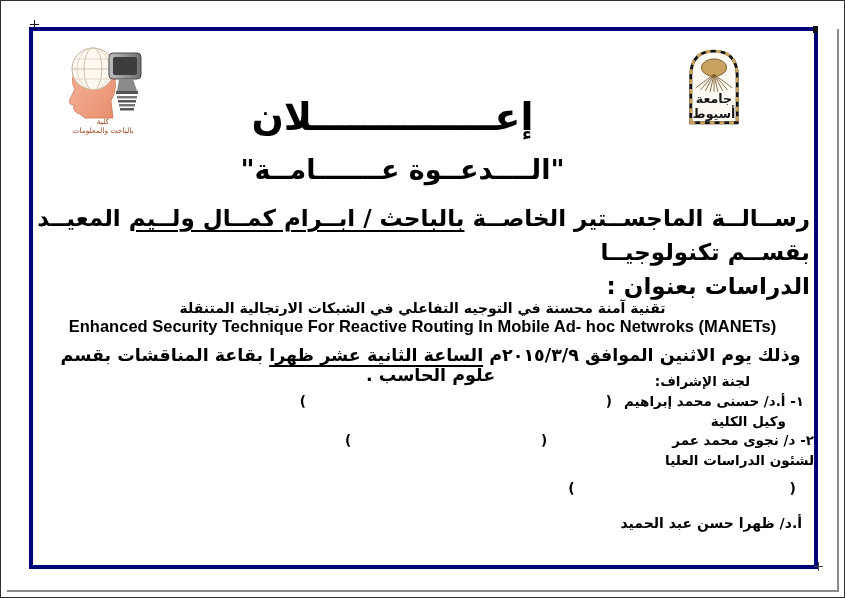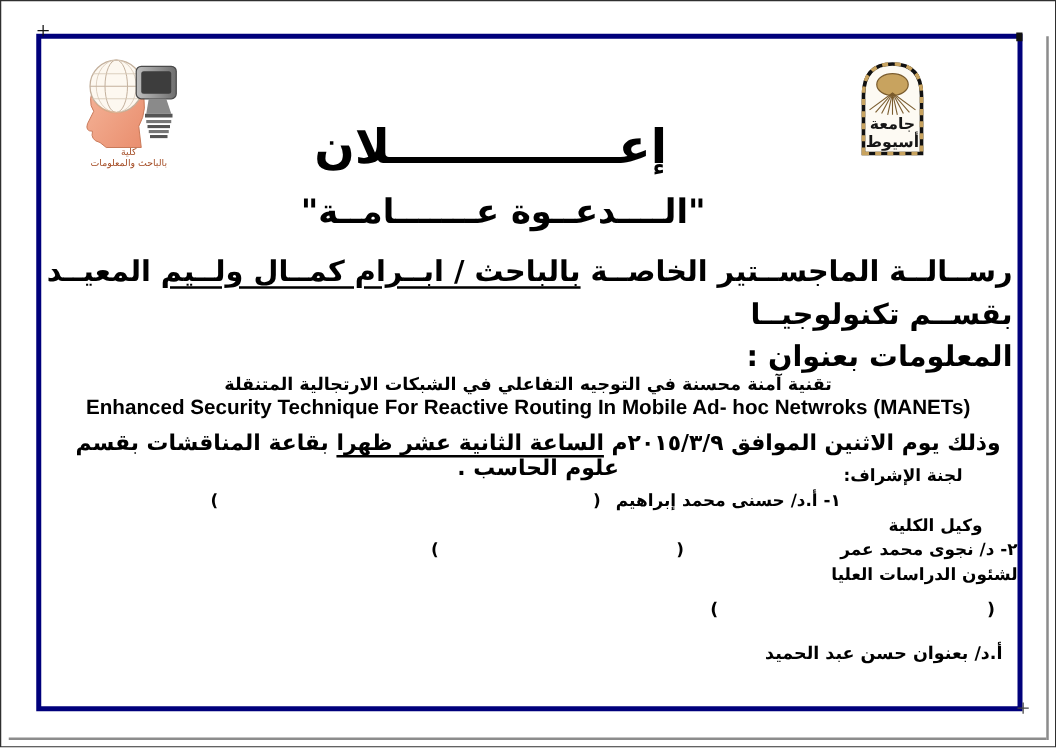--- a/index.html
+++ b/index.html
@@ -44,22 +44,22 @@
   .thesis-ar{position:absolute;left:0;right:0;top:299px;text-align:center;direction:rtl;
              font-size:14px;font-weight:bold;}
   .thesis-en{position:absolute;left:0;right:0;top:316px;text-align:center;direction:ltr;
              font-family:"Liberation Sans",sans-serif;font-size:16.5px;font-weight:bold;}
   .schedule{position:absolute;left:50px;right:34px;top:344px;direction:rtl;text-align:center;
             font-size:17.5px;font-weight:bold;}
 
   
   .crow{position:absolute;left:36px;right:30px;direction:rtl;text-align:right;
         font-size:13.5px;font-weight:bold;line-height:17px;}
-  .c-head{top:372px;padding-right:44px;}
-  .c-m1{top:392px;padding-right:10px;text-align:center;}
+  .c-head{top:372px;padding-right:64px;}
+  .c-m1{top:392px;padding-right:10px;}
   .c-r1{top:412px;padding-right:28px;}
   .c-m2{top:431px;}
   .c-r2{top:451px;}
   .c-slot{top:479px;padding-right:18px;font-size:14px;}
   .c-sign{top:514px;padding-right:12px;font-size:14px;}
 
   .hgap{display:inline-block;height:1px;}
   .slot{display:inline-block;direction:ltr;unicode-bidi:isolate;font-weight:bold;}
   .slot .sgap{display:inline-block;height:1px;}
 
@@ -136,21 +136,21 @@
       <text x="31" y="60" text-anchor="middle" font-size="13" font-weight="bold" fill="#161616">جامعة</text>
       <text x="31" y="75" text-anchor="middle" font-size="13" font-weight="bold" fill="#161616">أسيوط</text>
     </svg>
   </div>
 
   <div class="title">إعــــــــــــــلان</div>
   <div class="subtitle">"الــــدعــوة عـــــــامــة"</div>
 
   <div class="body-par">
     <div class="l2"><span>رســالــة الماجســتير الخاصــة </span><span class="uline">بالباحث / ابــرام كمــال ولــيم</span><span> المعيــد بقســم تكنولوجيــا</span></div>
-    <div class="l3">المعلومات بعنوان :</div>
+    <div class="l3">الدراسات بعنوان :</div>
   </div>
 
   <div class="thesis-ar">تقنية آمنة محسنة في التوجيه التفاعلي في الشبكات الارتجالية المتنقلة</div>
   <div class="thesis-en">Enhanced Security Technique For Reactive  Routing In Mobile Ad- hoc Netwroks (MANETs)</div>
 
   <div class="schedule"><span>وذلك يوم الاثنين الموافق ٢٠١٥/٣/٩م </span><span class="uline">الساعة الثانية عشر ظهرا</span><span> بقاعة المناقشات بقسم علوم الحاسب .</span></div>
 
   <div class="crow c-head">لجنة الإشراف:</div>
 
   <div class="crow c-m1">
@@ -160,15 +160,15 @@
 
   <div class="crow c-m2">
     <span>٢- د/ نجوى محمد عمر</span><span class="hgap" style="width:125px;"></span><span class="slot"><span>(</span><span class="sgap" style="width:190px;"></span><span>)</span></span>
   </div>
   <div class="crow c-r2">لشئون الدراسات العليا</div>
 
   <div class="crow c-slot">
     <span class="slot"><span>(</span><span class="sgap" style="width:215px;"></span><span>)</span></span>
   </div>
 
-  <div class="crow c-sign">أ.د/ بعنوان حسن عبد الحميد</div>
+  <div class="crow c-sign">أ.د/ ظهرا حسن عبد الحميد</div>
 
 </div>
 
 </body></html>

